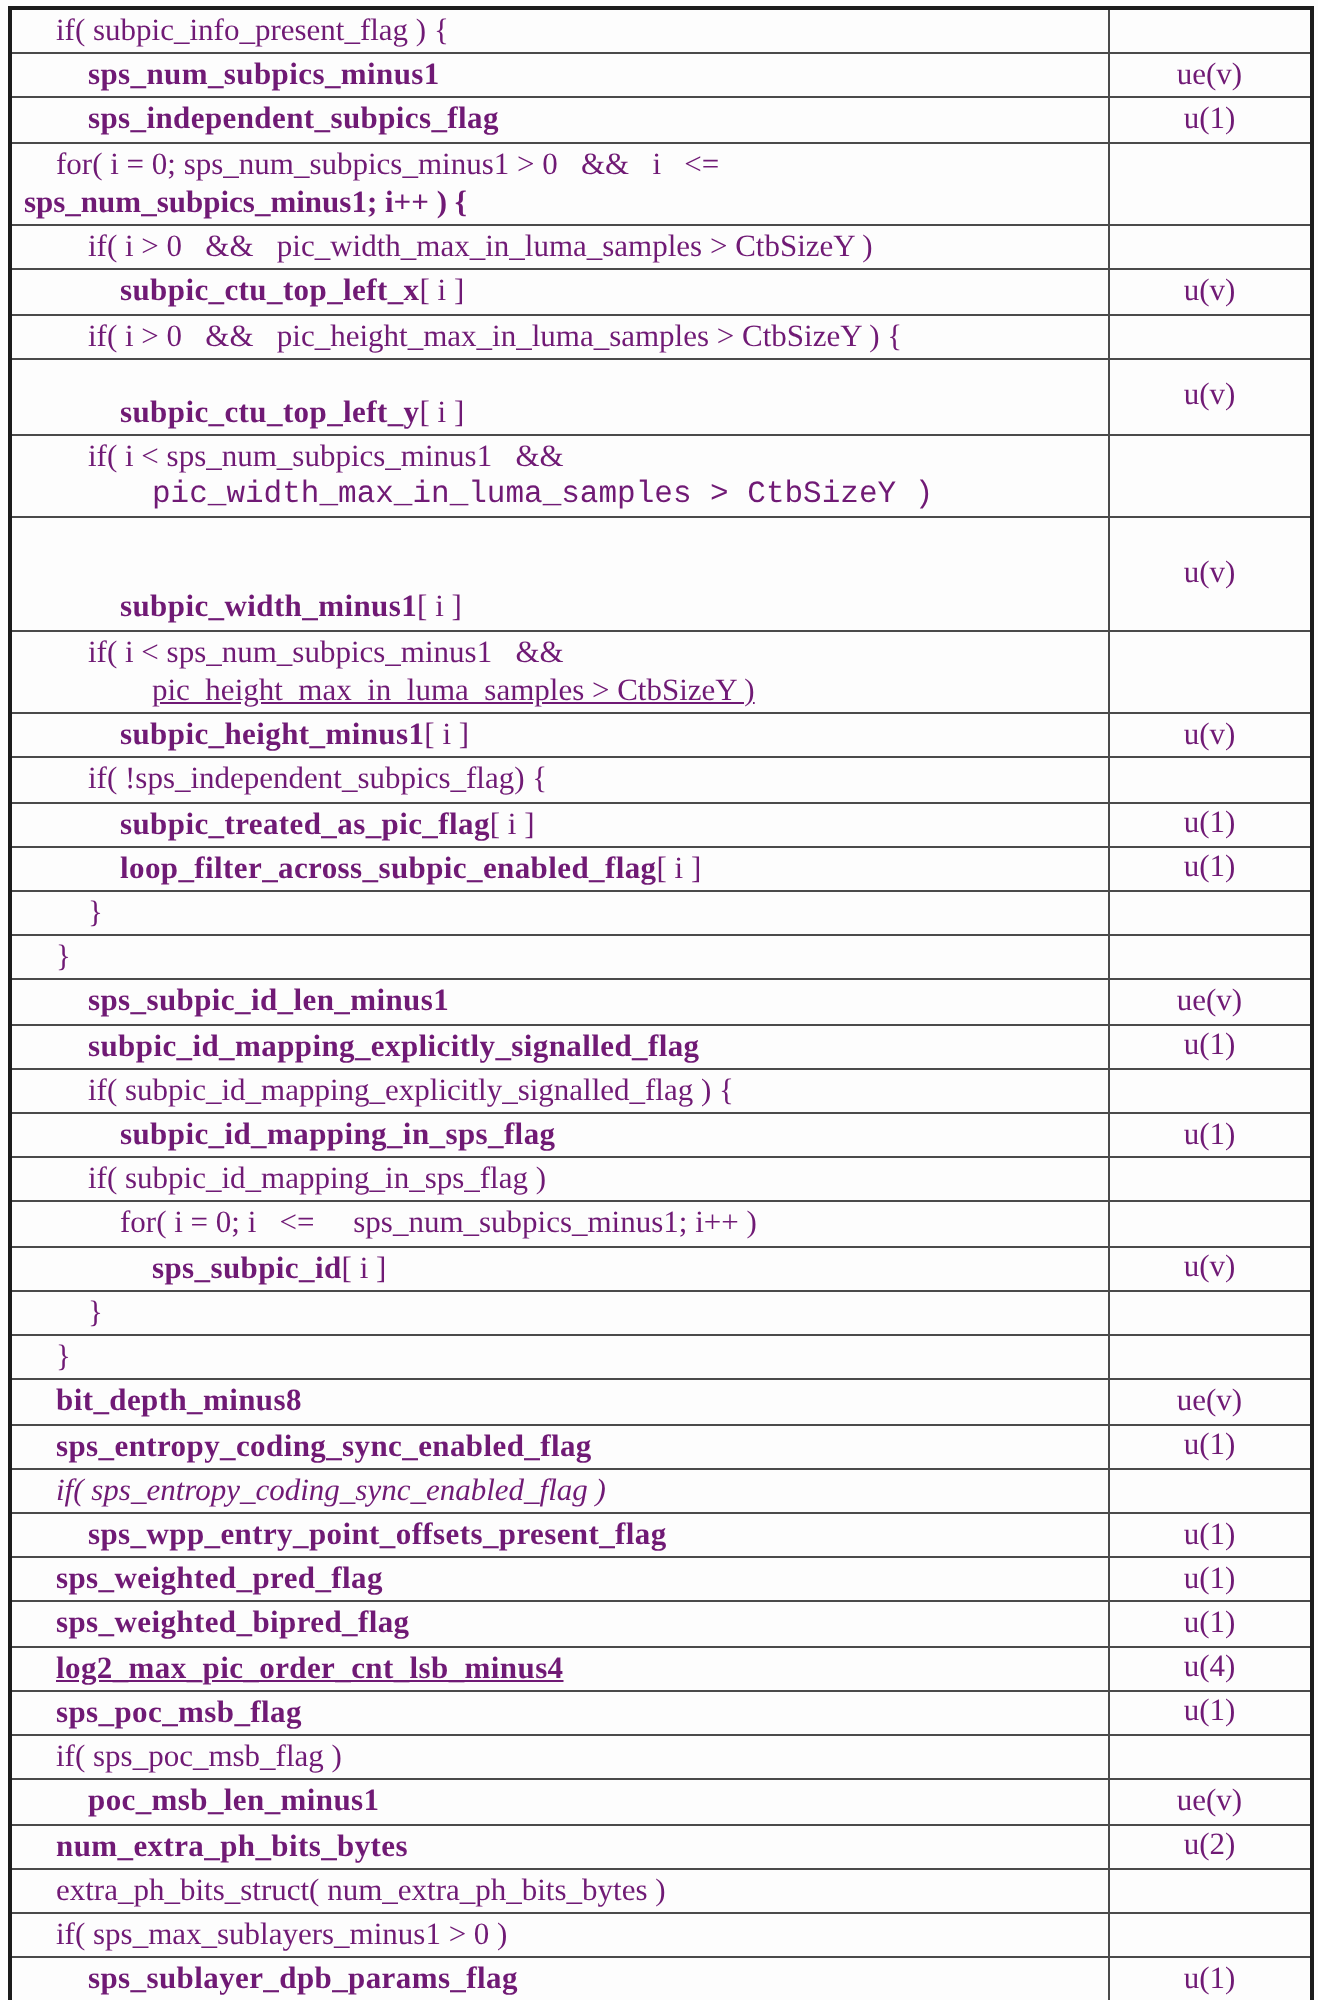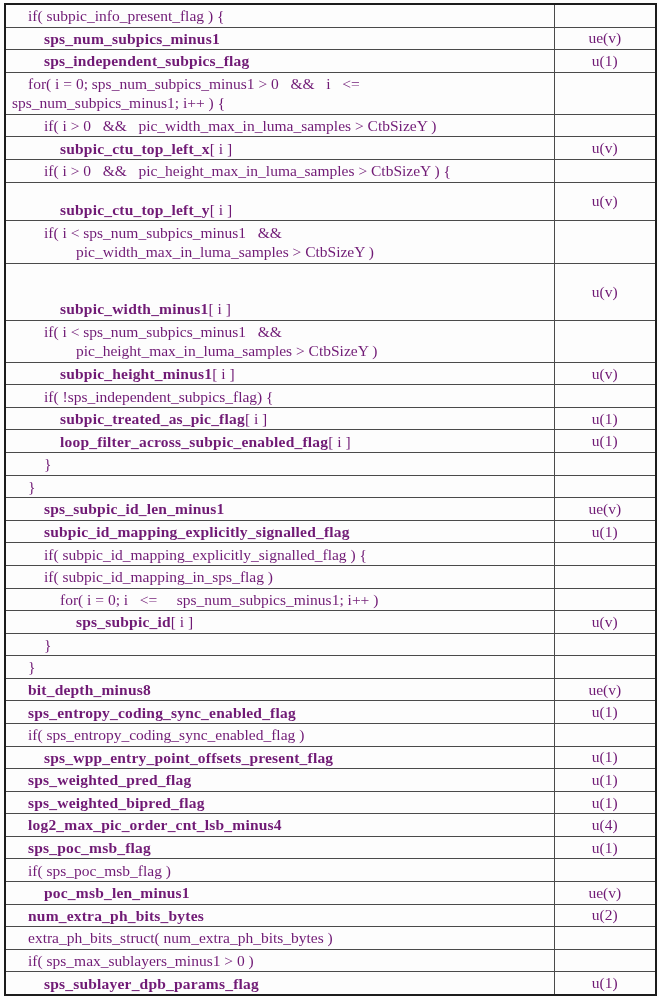--- a/index.html
+++ b/index.html
@@ -65,49 +65,49 @@
         </tr>
         <tr>
           <td class="code"><span class="ln" style="padding-left: 36px;"><span class="el">sps_num_subpics_minus1</span></span></td>
           <td class="desc">ue(v)</td>
         </tr>
         <tr>
           <td class="code"><span class="ln" style="padding-left: 36px;"><span class="el">sps_independent_subpics_flag</span></span></td>
           <td class="desc">u(1)</td>
         </tr>
         <tr>
-          <td class="code"><span class="ln" style="padding-left: 20px;">for( i = 0; sps_num_subpics_minus1 &gt; 0   &amp;&amp;   i   &lt;=</span><span class="ln" style="padding-left: 4px;">sps_num_subpics_minus1; i++ ) {</span></td>
+          <td class="code"><span class="ln" style="padding-left: 20px;">for( i = 0; sps_num_subpics_minus1 &gt; 0   &amp;&amp;   i   &lt;=</span><span class="ln" style="padding-left: 4px; font-weight: bold;">sps_num_subpics_minus1; i++ ) {</span></td>
           <td class="desc"></td>
         </tr>
         <tr>
           <td class="code"><span class="ln" style="padding-left: 36px;">if( i &gt; 0   &amp;&amp;   pic_width_max_in_luma_samples &gt; CtbSizeY )</span></td>
           <td class="desc"></td>
         </tr>
         <tr>
           <td class="code"><span class="ln" style="padding-left: 52px;"><span class="el">subpic_ctu_top_left_x</span><span>[ i ]</span></span></td>
           <td class="desc">u(v)</td>
         </tr>
         <tr>
           <td class="code"><span class="ln" style="padding-left: 36px;">if( i &gt; 0   &amp;&amp;   pic_height_max_in_luma_samples &gt; CtbSizeY ) {</span></td>
           <td class="desc"></td>
         </tr>
         <tr>
           <td class="code"><span class="ln" style="padding-left: 52px; margin-top: 16px;"><span class="el">subpic_ctu_top_left_y</span><span>[ i ]</span></span></td>
           <td class="desc">u(v)</td>
         </tr>
         <tr>
-          <td class="code"><span class="ln" style="padding-left: 36px;">if( i &lt; sps_num_subpics_minus1   &amp;&amp;</span><span class="ln" style="padding-left: 68px;">pic_width_max_in_luma_samples &gt; CtbSizeY )</span></td>
+          <td class="code"><span class="ln" style="padding-left: 36px;">if( i &lt; sps_num_subpics_minus1   &amp;&amp;</span><span class="ln" style="padding-left: 68px; font-family: Liberation Mono, monospace;">pic_width_max_in_luma_samples &gt; CtbSizeY )</span></td>
           <td class="desc"></td>
         </tr>
         <tr>
           <td class="code"><span class="ln" style="padding-left: 52px; margin-top: 34px;"><span class="el">subpic_width_minus1</span><span>[ i ]</span></span></td>
           <td class="desc">u(v)</td>
         </tr>
         <tr>
-          <td class="code"><span class="ln" style="padding-left: 36px;">if( i &lt; sps_num_subpics_minus1   &amp;&amp;</span><span class="ln" style="padding-left: 68px;">pic_height_max_in_luma_samples &gt; CtbSizeY )</span></td>
+          <td class="code"><span class="ln" style="padding-left: 36px;">if( i &lt; sps_num_subpics_minus1   &amp;&amp;</span><span class="ln" style="padding-left: 68px; text-decoration: underline;">pic_height_max_in_luma_samples &gt; CtbSizeY )</span></td>
           <td class="desc"></td>
         </tr>
         <tr>
           <td class="code"><span class="ln" style="padding-left: 52px;"><span class="el">subpic_height_minus1</span><span>[ i ]</span></span></td>
           <td class="desc">u(v)</td>
         </tr>
         <tr>
           <td class="code"><span class="ln" style="padding-left: 36px;">if( !sps_independent_subpics_flag) {</span></td>
           <td class="desc"></td>
         </tr>
@@ -133,20 +133,24 @@
         </tr>
         <tr>
           <td class="code"><span class="ln" style="padding-left: 36px;"><span class="el">subpic_id_mapping_explicitly_signalled_flag</span></span></td>
           <td class="desc">u(1)</td>
         </tr>
         <tr>
           <td class="code"><span class="ln" style="padding-left: 36px;">if( subpic_id_mapping_explicitly_signalled_flag ) {</span></td>
           <td class="desc"></td>
         </tr>
         <tr>
+          <td class="code"><span class="ln" style="padding-left: 52px;"><span class="el">subpic_id_mapping_in_sps_flag</span></span></td>
+          <td class="desc">u(1)</td>
+        </tr>
+        <tr>
           <td class="code"><span class="ln" style="padding-left: 36px;">if( subpic_id_mapping_in_sps_flag )</span></td>
           <td class="desc"></td>
         </tr>
         <tr>
           <td class="code"><span class="ln" style="padding-left: 52px;">for( i = 0; i   &lt;=     sps_num_subpics_minus1; i++ )</span></td>
           <td class="desc"></td>
         </tr>
         <tr>
           <td class="code"><span class="ln" style="padding-left: 68px;"><span class="el">sps_subpic_id</span><span>[ i ]</span></span></td>
           <td class="desc">u(v)</td>
@@ -161,37 +165,37 @@
         </tr>
         <tr>
           <td class="code"><span class="ln" style="padding-left: 20px;"><span class="el">bit_depth_minus8</span></span></td>
           <td class="desc">ue(v)</td>
         </tr>
         <tr>
           <td class="code"><span class="ln" style="padding-left: 20px;"><span class="el">sps_entropy_coding_sync_enabled_flag</span></span></td>
           <td class="desc">u(1)</td>
         </tr>
         <tr>
-          <td class="code"><span class="ln" style="padding-left: 20px;">if( sps_entropy_coding_sync_enabled_flag )</span></td>
+          <td class="code"><span class="ln" style="padding-left: 20px; font-style: italic;">if( sps_entropy_coding_sync_enabled_flag )</span></td>
           <td class="desc"></td>
         </tr>
         <tr>
           <td class="code"><span class="ln" style="padding-left: 36px;"><span class="el">sps_wpp_entry_point_offsets_present_flag</span></span></td>
           <td class="desc">u(1)</td>
         </tr>
         <tr>
           <td class="code"><span class="ln" style="padding-left: 20px;"><span class="el">sps_weighted_pred_flag</span></span></td>
           <td class="desc">u(1)</td>
         </tr>
         <tr>
           <td class="code"><span class="ln" style="padding-left: 20px;"><span class="el">sps_weighted_bipred_flag</span></span></td>
           <td class="desc">u(1)</td>
         </tr>
         <tr>
-          <td class="code"><span class="ln" style="padding-left: 20px;"><span class="el">log2_max_pic_order_cnt_lsb_minus4</span></span></td>
+          <td class="code"><span class="ln" style="padding-left: 20px; text-decoration: underline;"><span class="el">log2_max_pic_order_cnt_lsb_minus4</span></span></td>
           <td class="desc">u(4)</td>
         </tr>
         <tr>
           <td class="code"><span class="ln" style="padding-left: 20px;"><span class="el">sps_poc_msb_flag</span></span></td>
           <td class="desc">u(1)</td>
         </tr>
         <tr>
           <td class="code"><span class="ln" style="padding-left: 20px;">if( sps_poc_msb_flag )</span></td>
           <td class="desc"></td>
         </tr>

